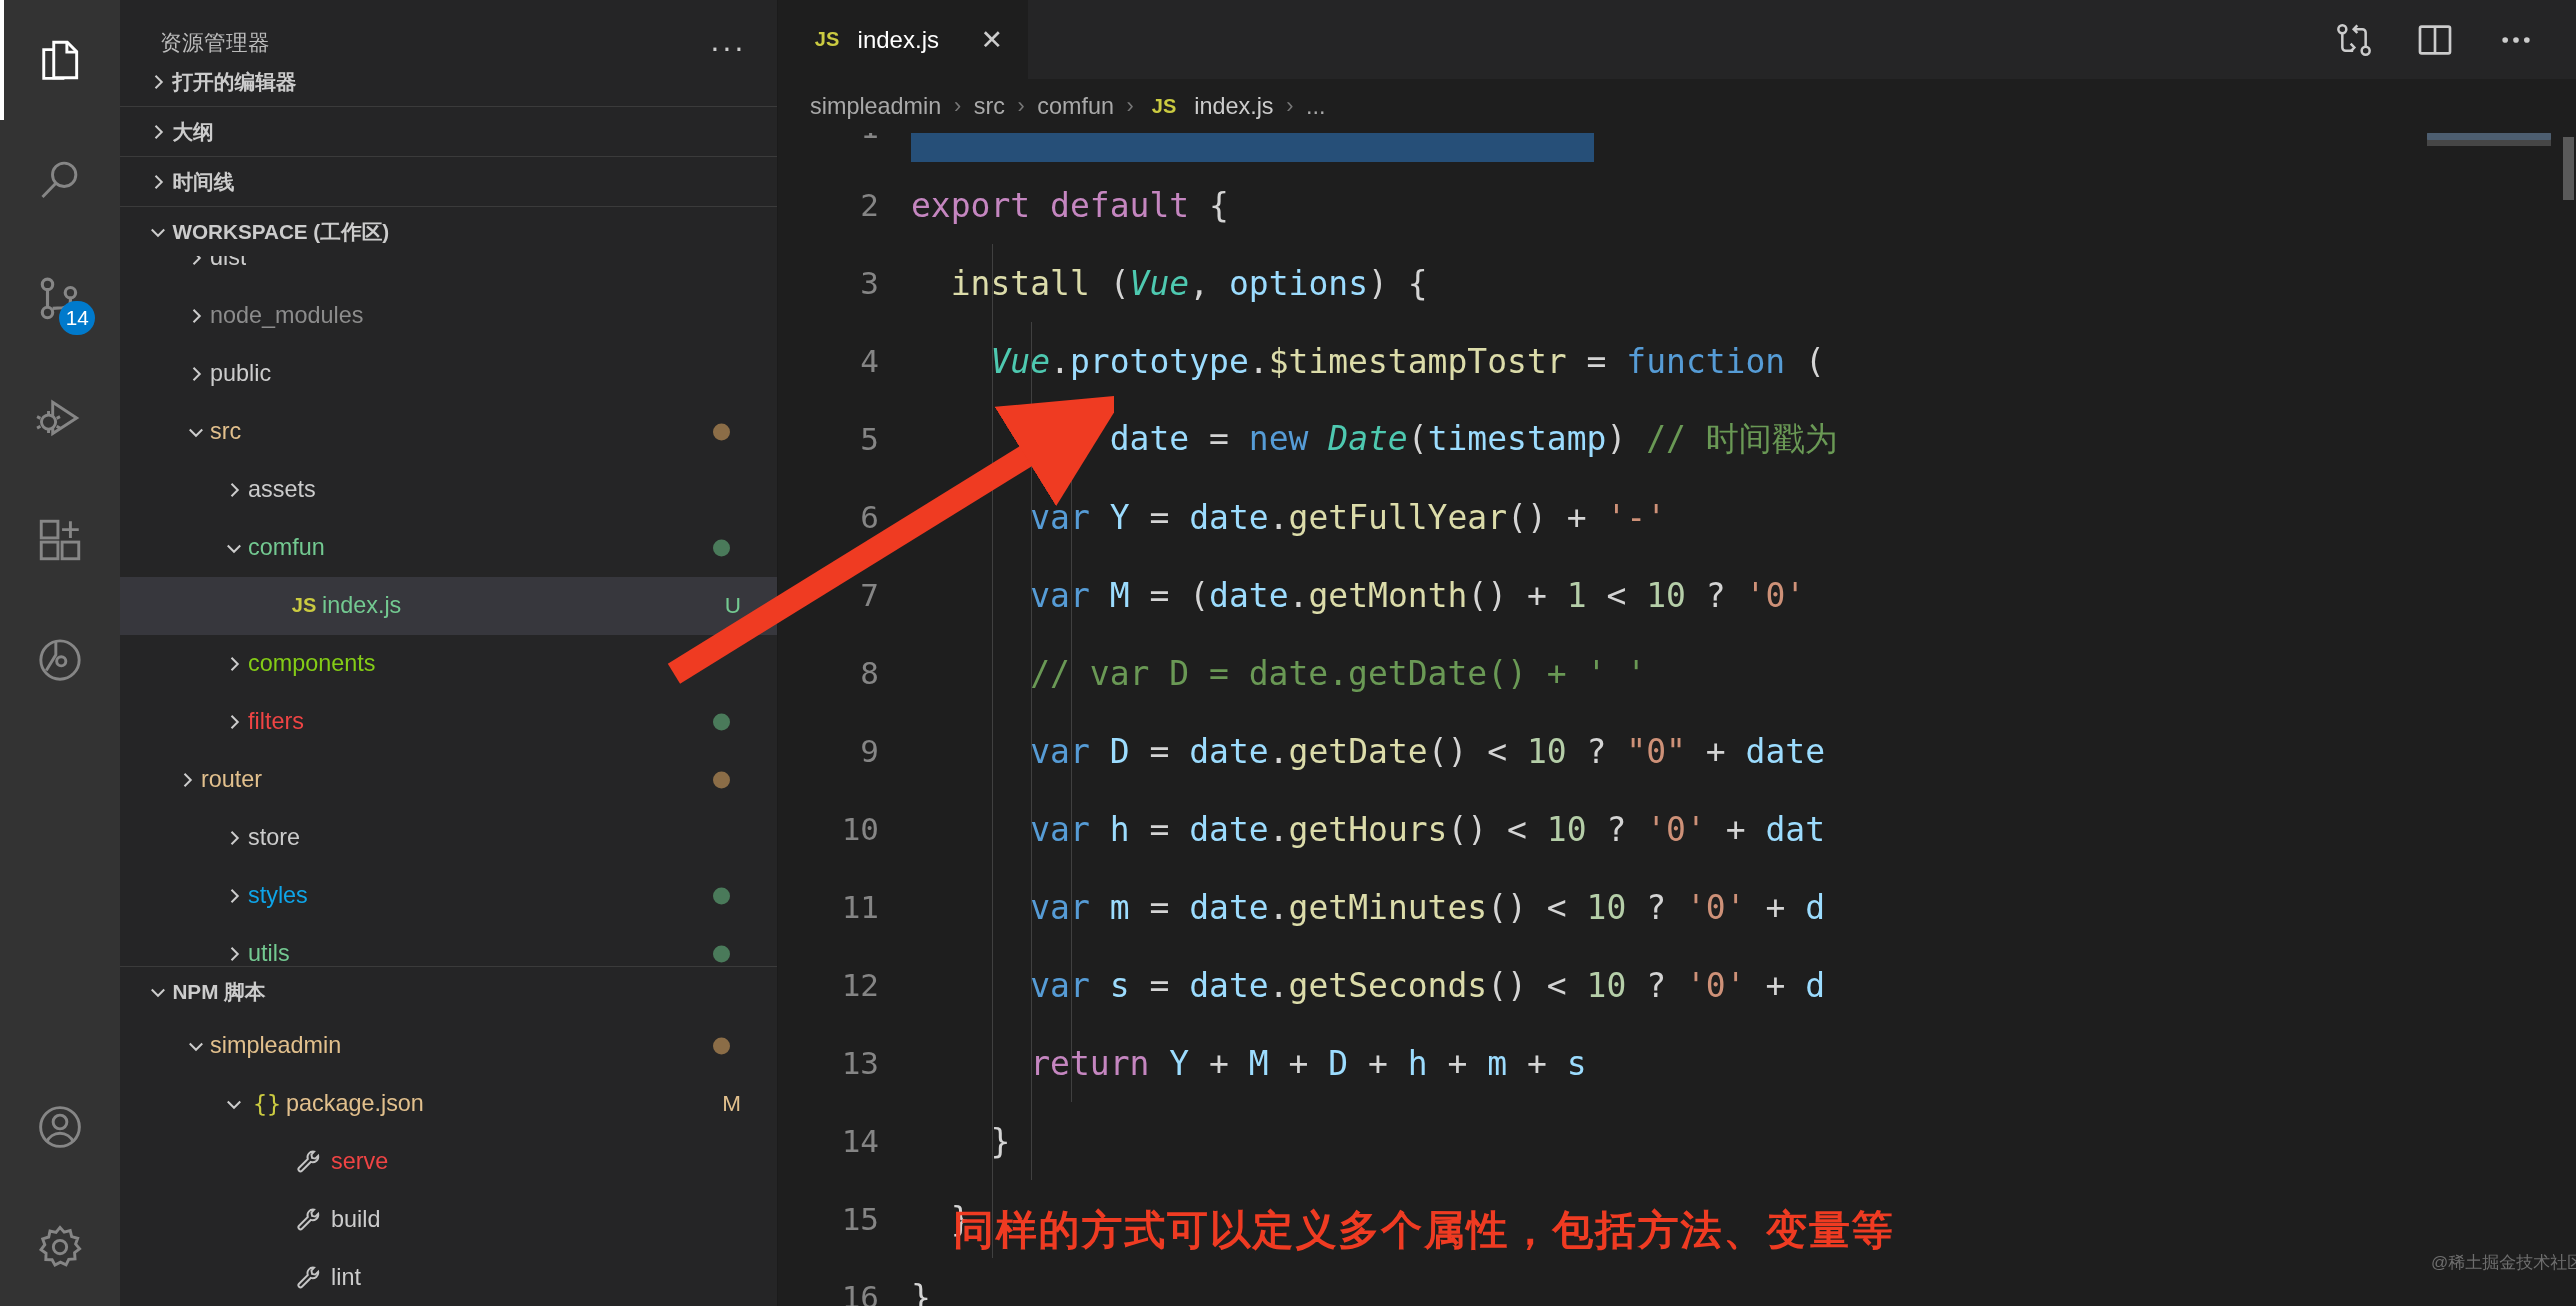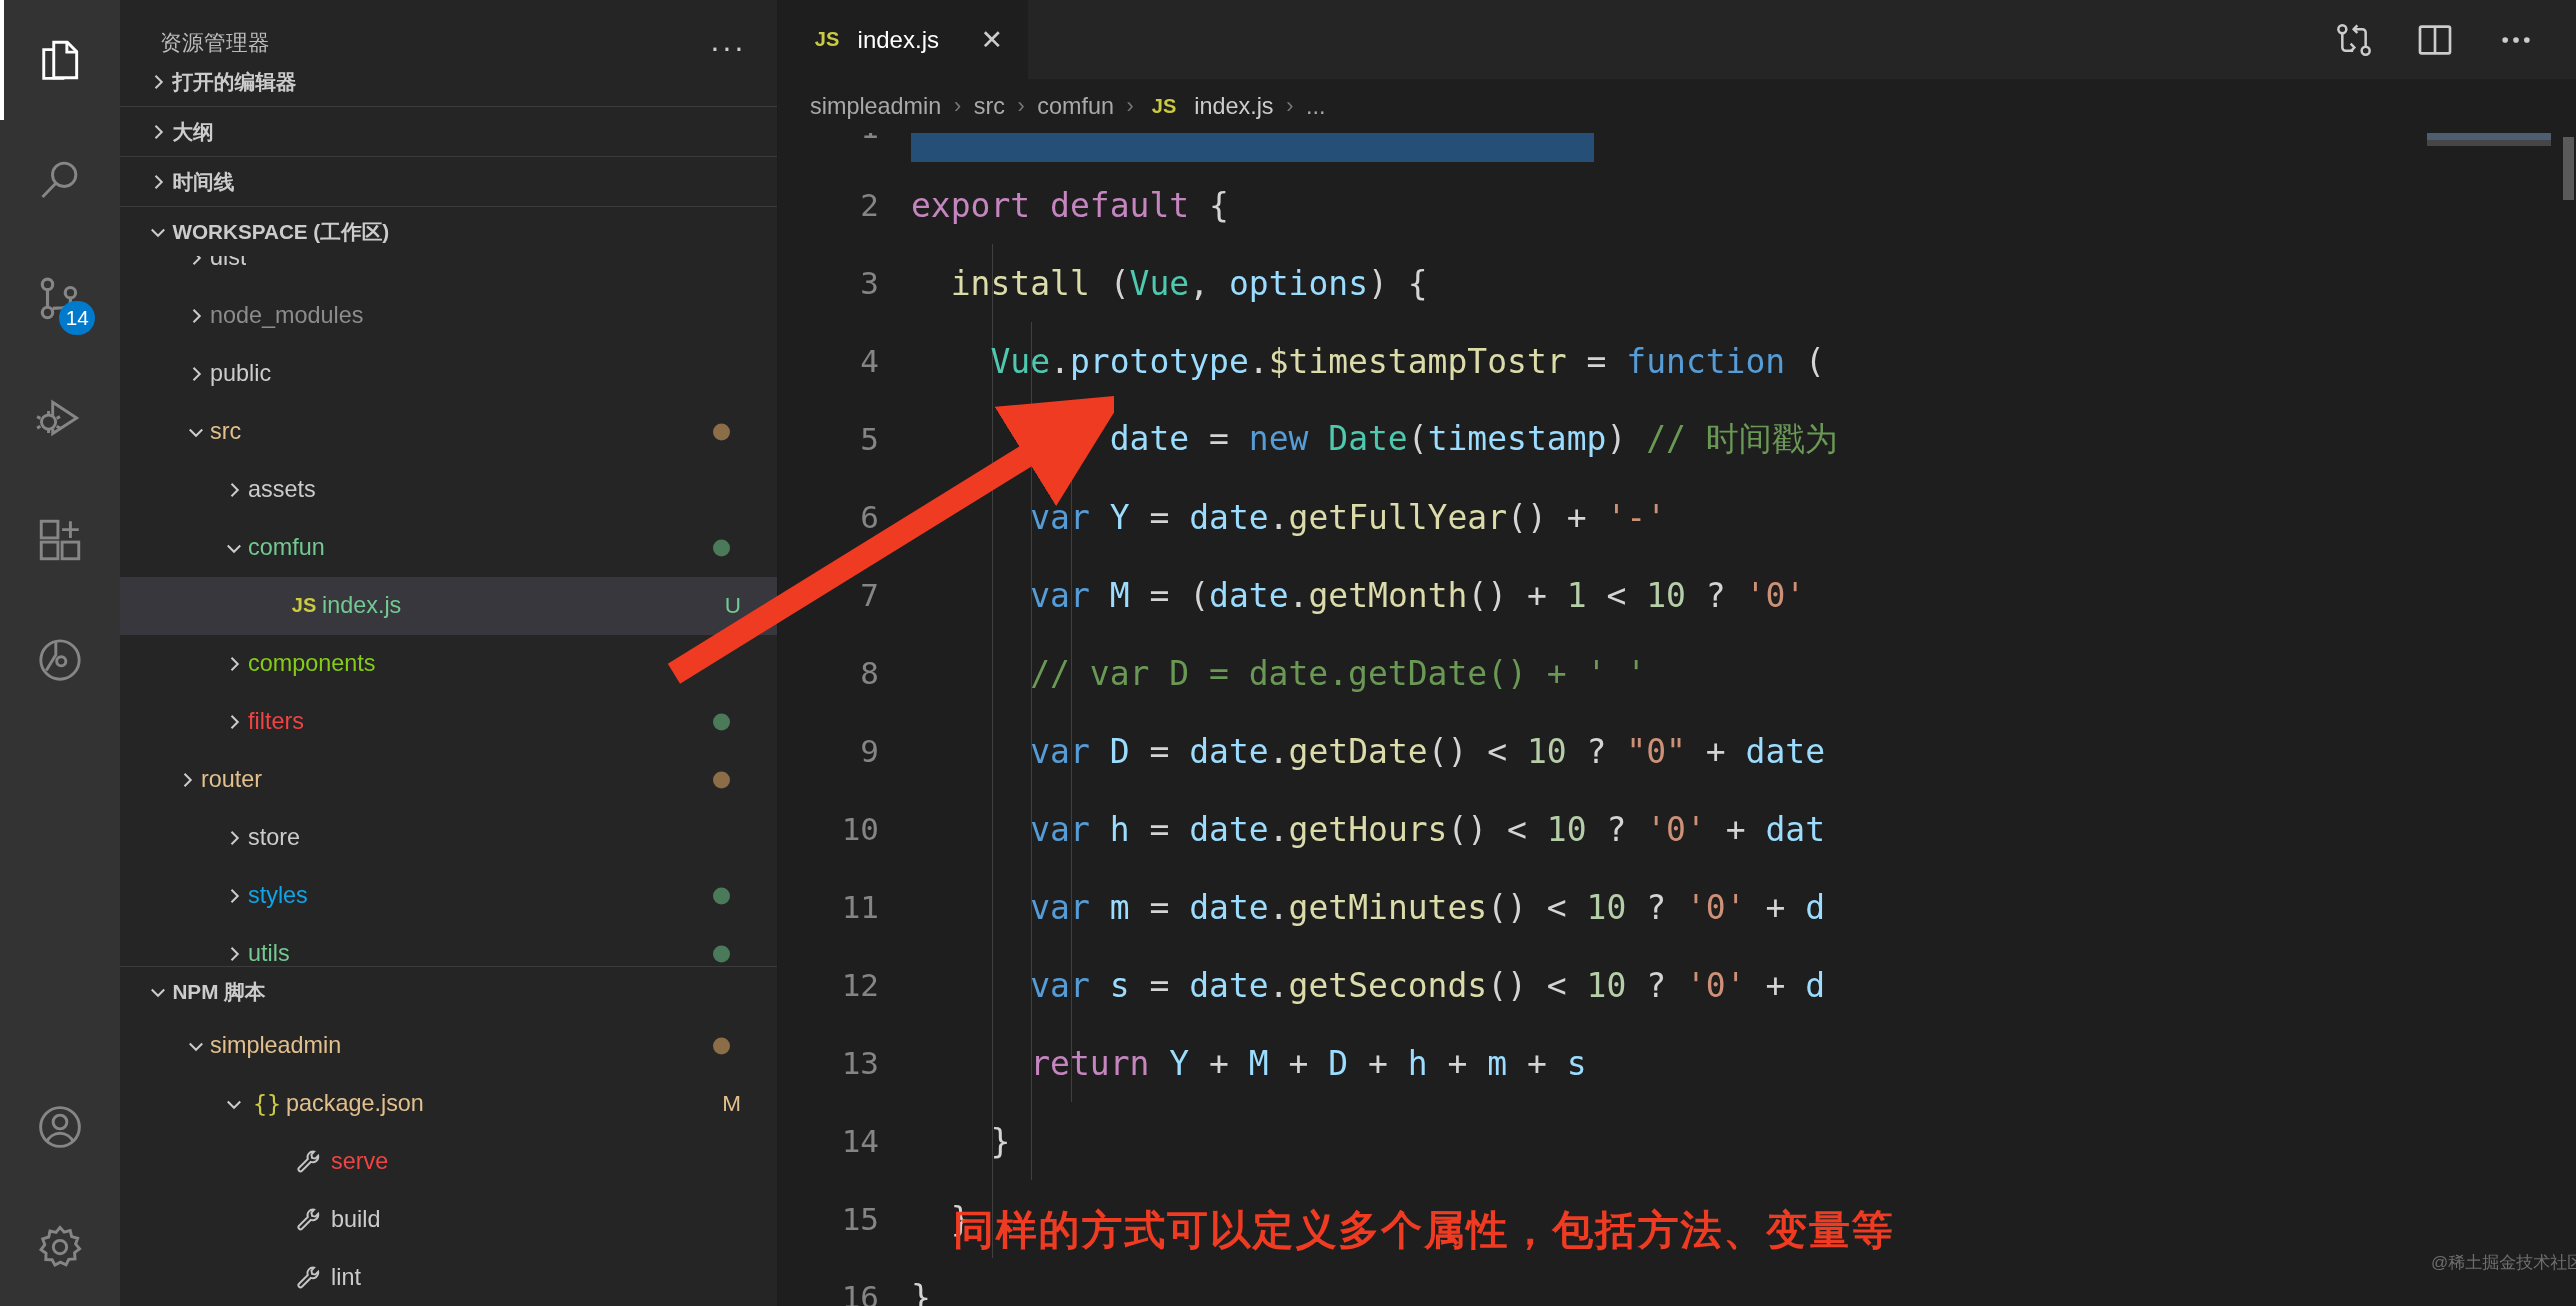--- a/index.html
+++ b/index.html
@@ -153,21 +153,21 @@
     font-family: "DejaVu Sans Mono", monospace;
     font-size: 33px; white-space: pre; color: #d4d4d4;
     position: relative;
   }
   .sel-hl { position: absolute; left: 133px; width: 683px; top: 3.6px; height: 70px; background: #264f78; }
 
   
   .kw   { color: #c586c0; }   
   .kw2  { color: #569cd6; }   
   .fn   { color: #dcdcaa; }   
-  .cls  { color: #4ec9b0; }   
+  .cls  { color: #4ec9b0; font-style: italic; }   
   .var  { color: #9cdcfe; }
   .op   { color: #d4d4d4; }
   .str  { color: #ce9178; }
   .num  { color: #b5cea8; }
   .cmt  { color: #6a9955; }
   .punc { color: #d4d4d4; }
 
   
   .iguide { position: absolute; top: 0; bottom: 0; width: 0.9px; background: #404040; }
 

